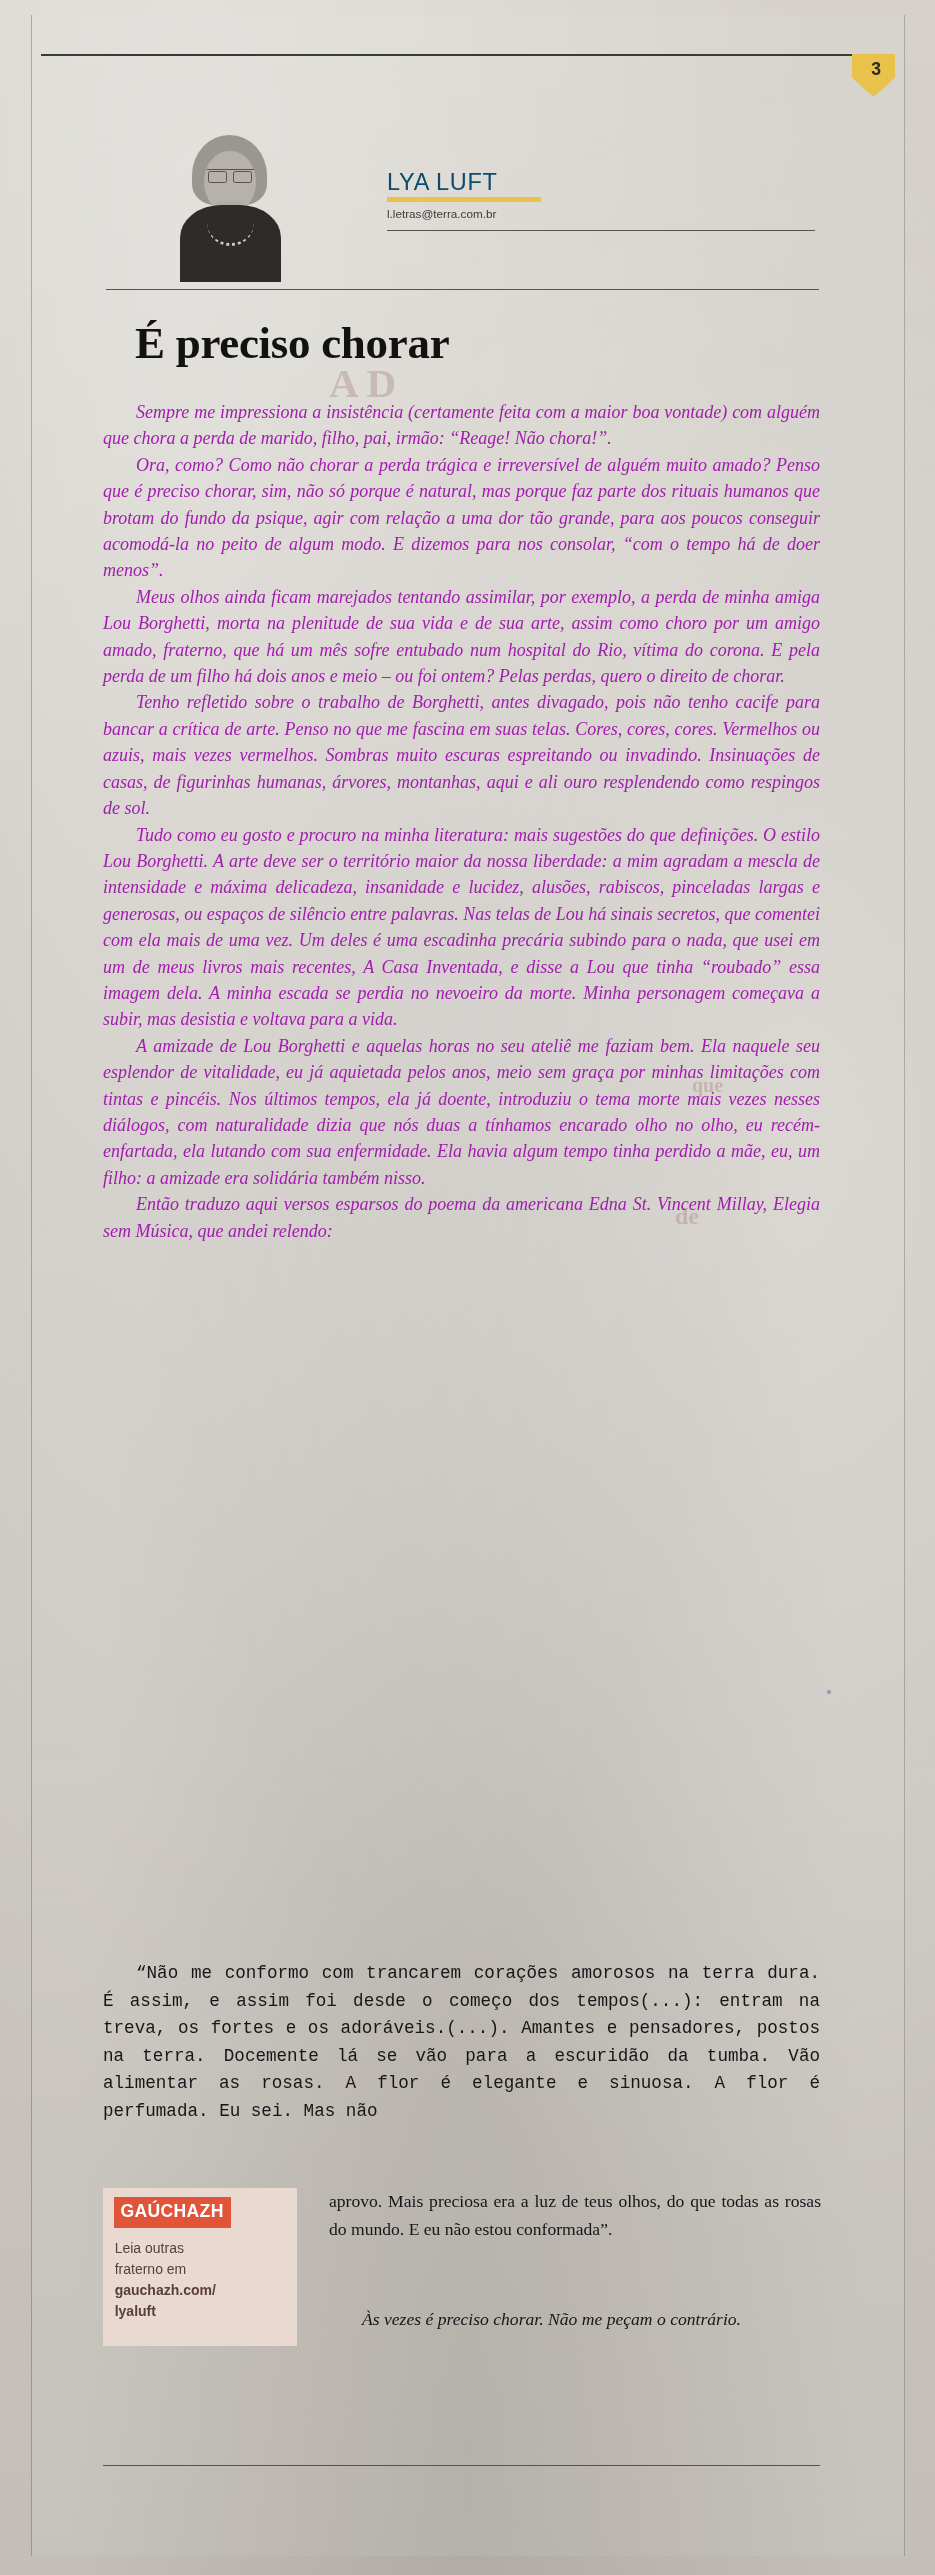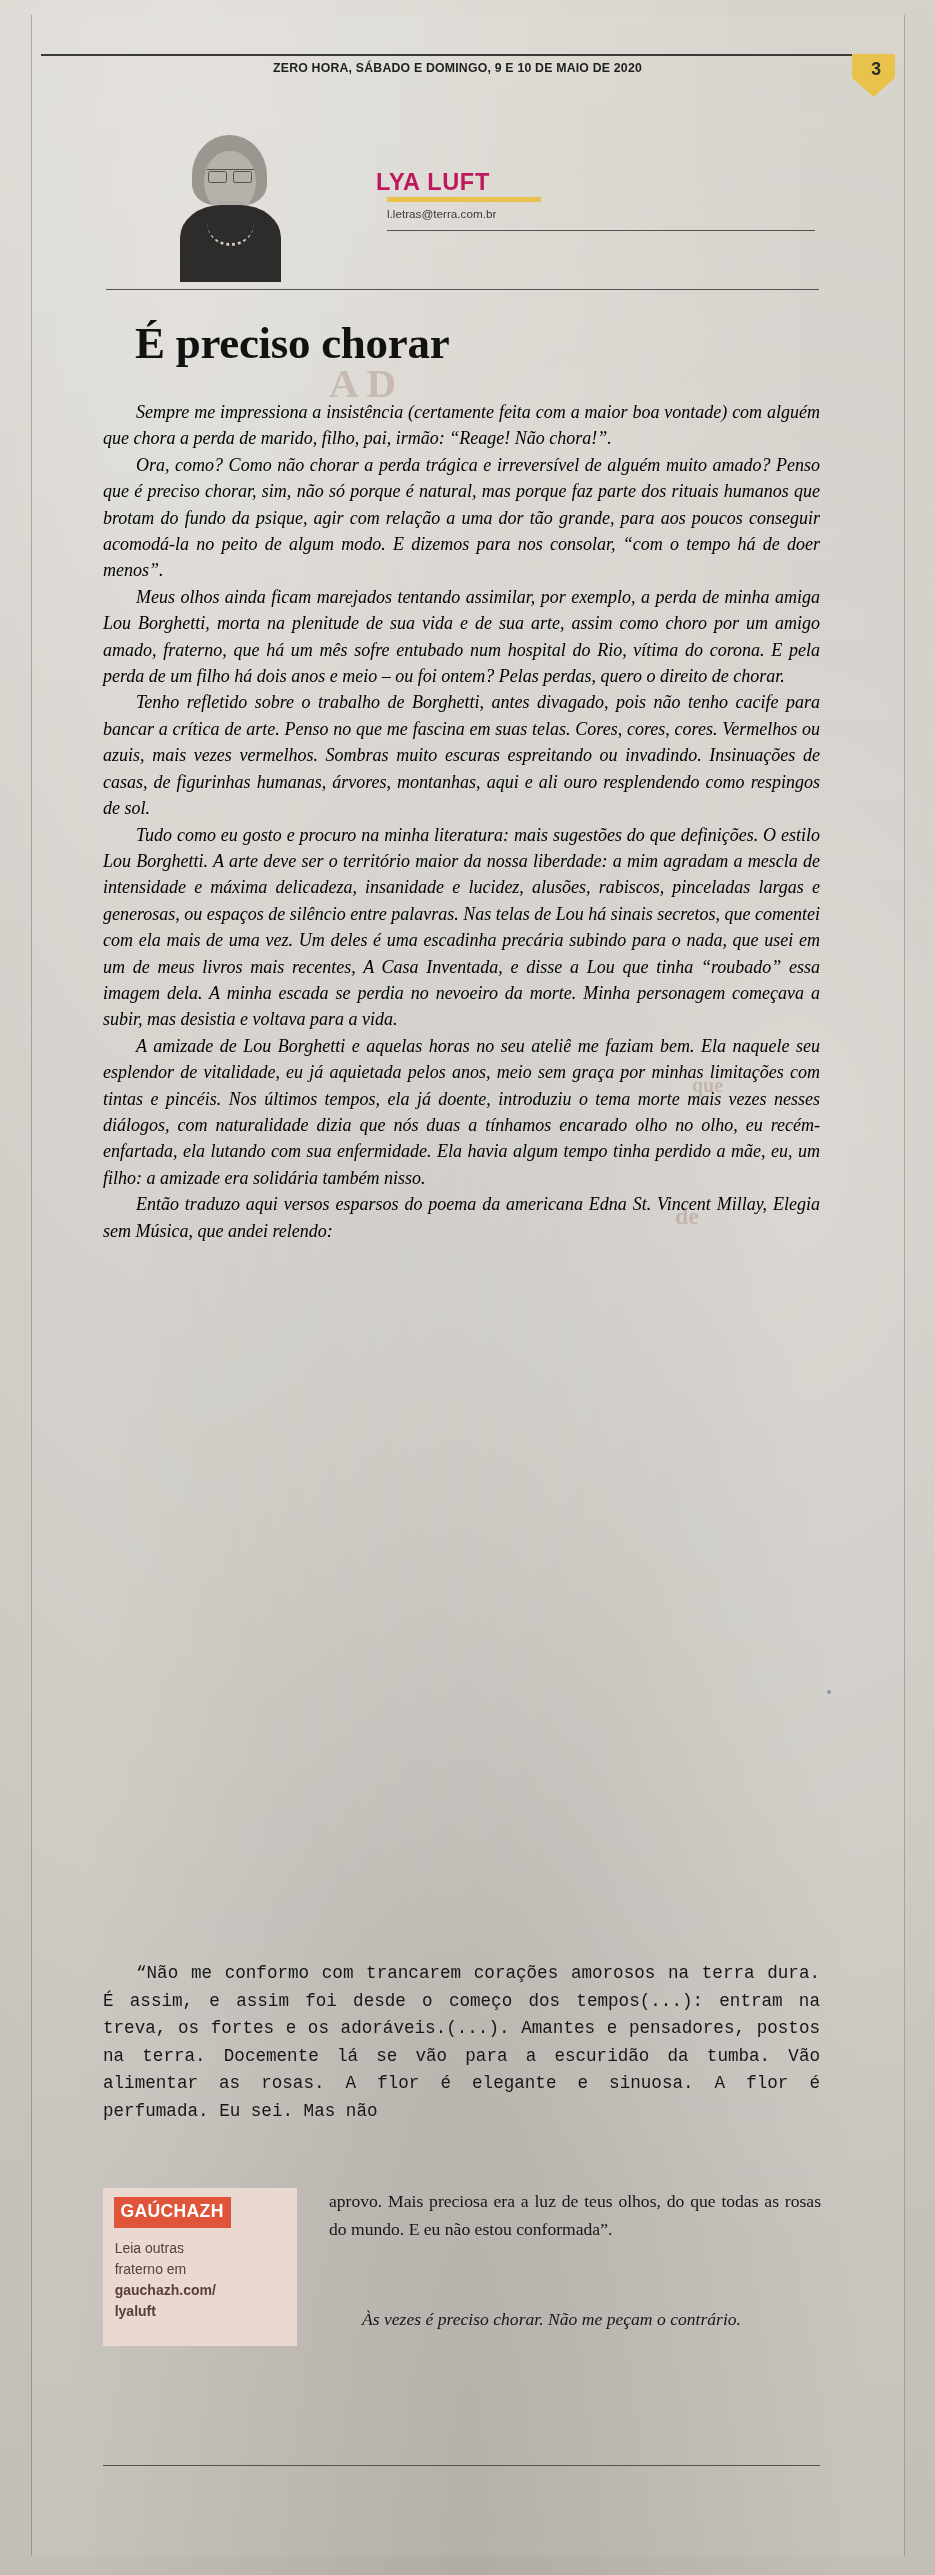--- a/index.html
+++ b/index.html
@@ -120,27 +120,27 @@
   }
   .portrait .pearls {
     position: absolute;
     left: 30.5px; top: 88px; width: 47px; height: 20px;
     border-bottom: 3.5px dotted #cfccc6;
     border-radius: 0 0 23.5px 23.5px;
   }
 
   .author-name {
     position: absolute;
-    left: 376px;
+    left: 387px;
     top: 169px;
     font-family: "Liberation Sans", sans-serif;
     font-size: 23.5px;
-    font-weight: 700;
+    font-weight: 400;
     letter-spacing: 0.7px;
-    color: #be185d;
+    color: #0c4a6e;
   }
   .author-underline {
     position: absolute;
     left: 387px;
     top: 197px;
     width: 154px;
     height: 5.3px;
     background: #e8c24a;
   }
   .author-email {
@@ -185,21 +185,21 @@
   
   .body-col {
     position: absolute;
     left: 103px;
     top: 399px;
     width: 717px;
     font-family: "Liberation Serif", serif;
     font-style: italic;
     font-size: 18px;
     line-height: 26.4px;
-    color: #000000;
+    color: #a21caf;
     text-align: justify;
   }
   .body-col p {
     margin: 0;
     text-indent: 33px;
   }
 
   
   .poem {
     position: absolute;
@@ -296,21 +296,20 @@
 </head>
 <body>
 
 <div class="page">
   <div class="paper"></div>
   <div class="sheet"></div>
   <div class="edge-left"></div>
   <div class="edge-right"></div>
 
   <div class="rule top-rule"></div>
-  <div class="header-line">ZERO HORA, SÁBADO E DOMINGO, 9 E 10 DE MAIO DE 2020</div>
   <div class="folio-flag"></div>
   <div class="folio-num">3</div>
 
   <div class="portrait">
     <div class="hair"></div>
     <div class="face"></div>
     <div class="glasses"></div>
     <div class="neck"></div>
     <div class="body"></div>
     <div class="pearls"></div>

